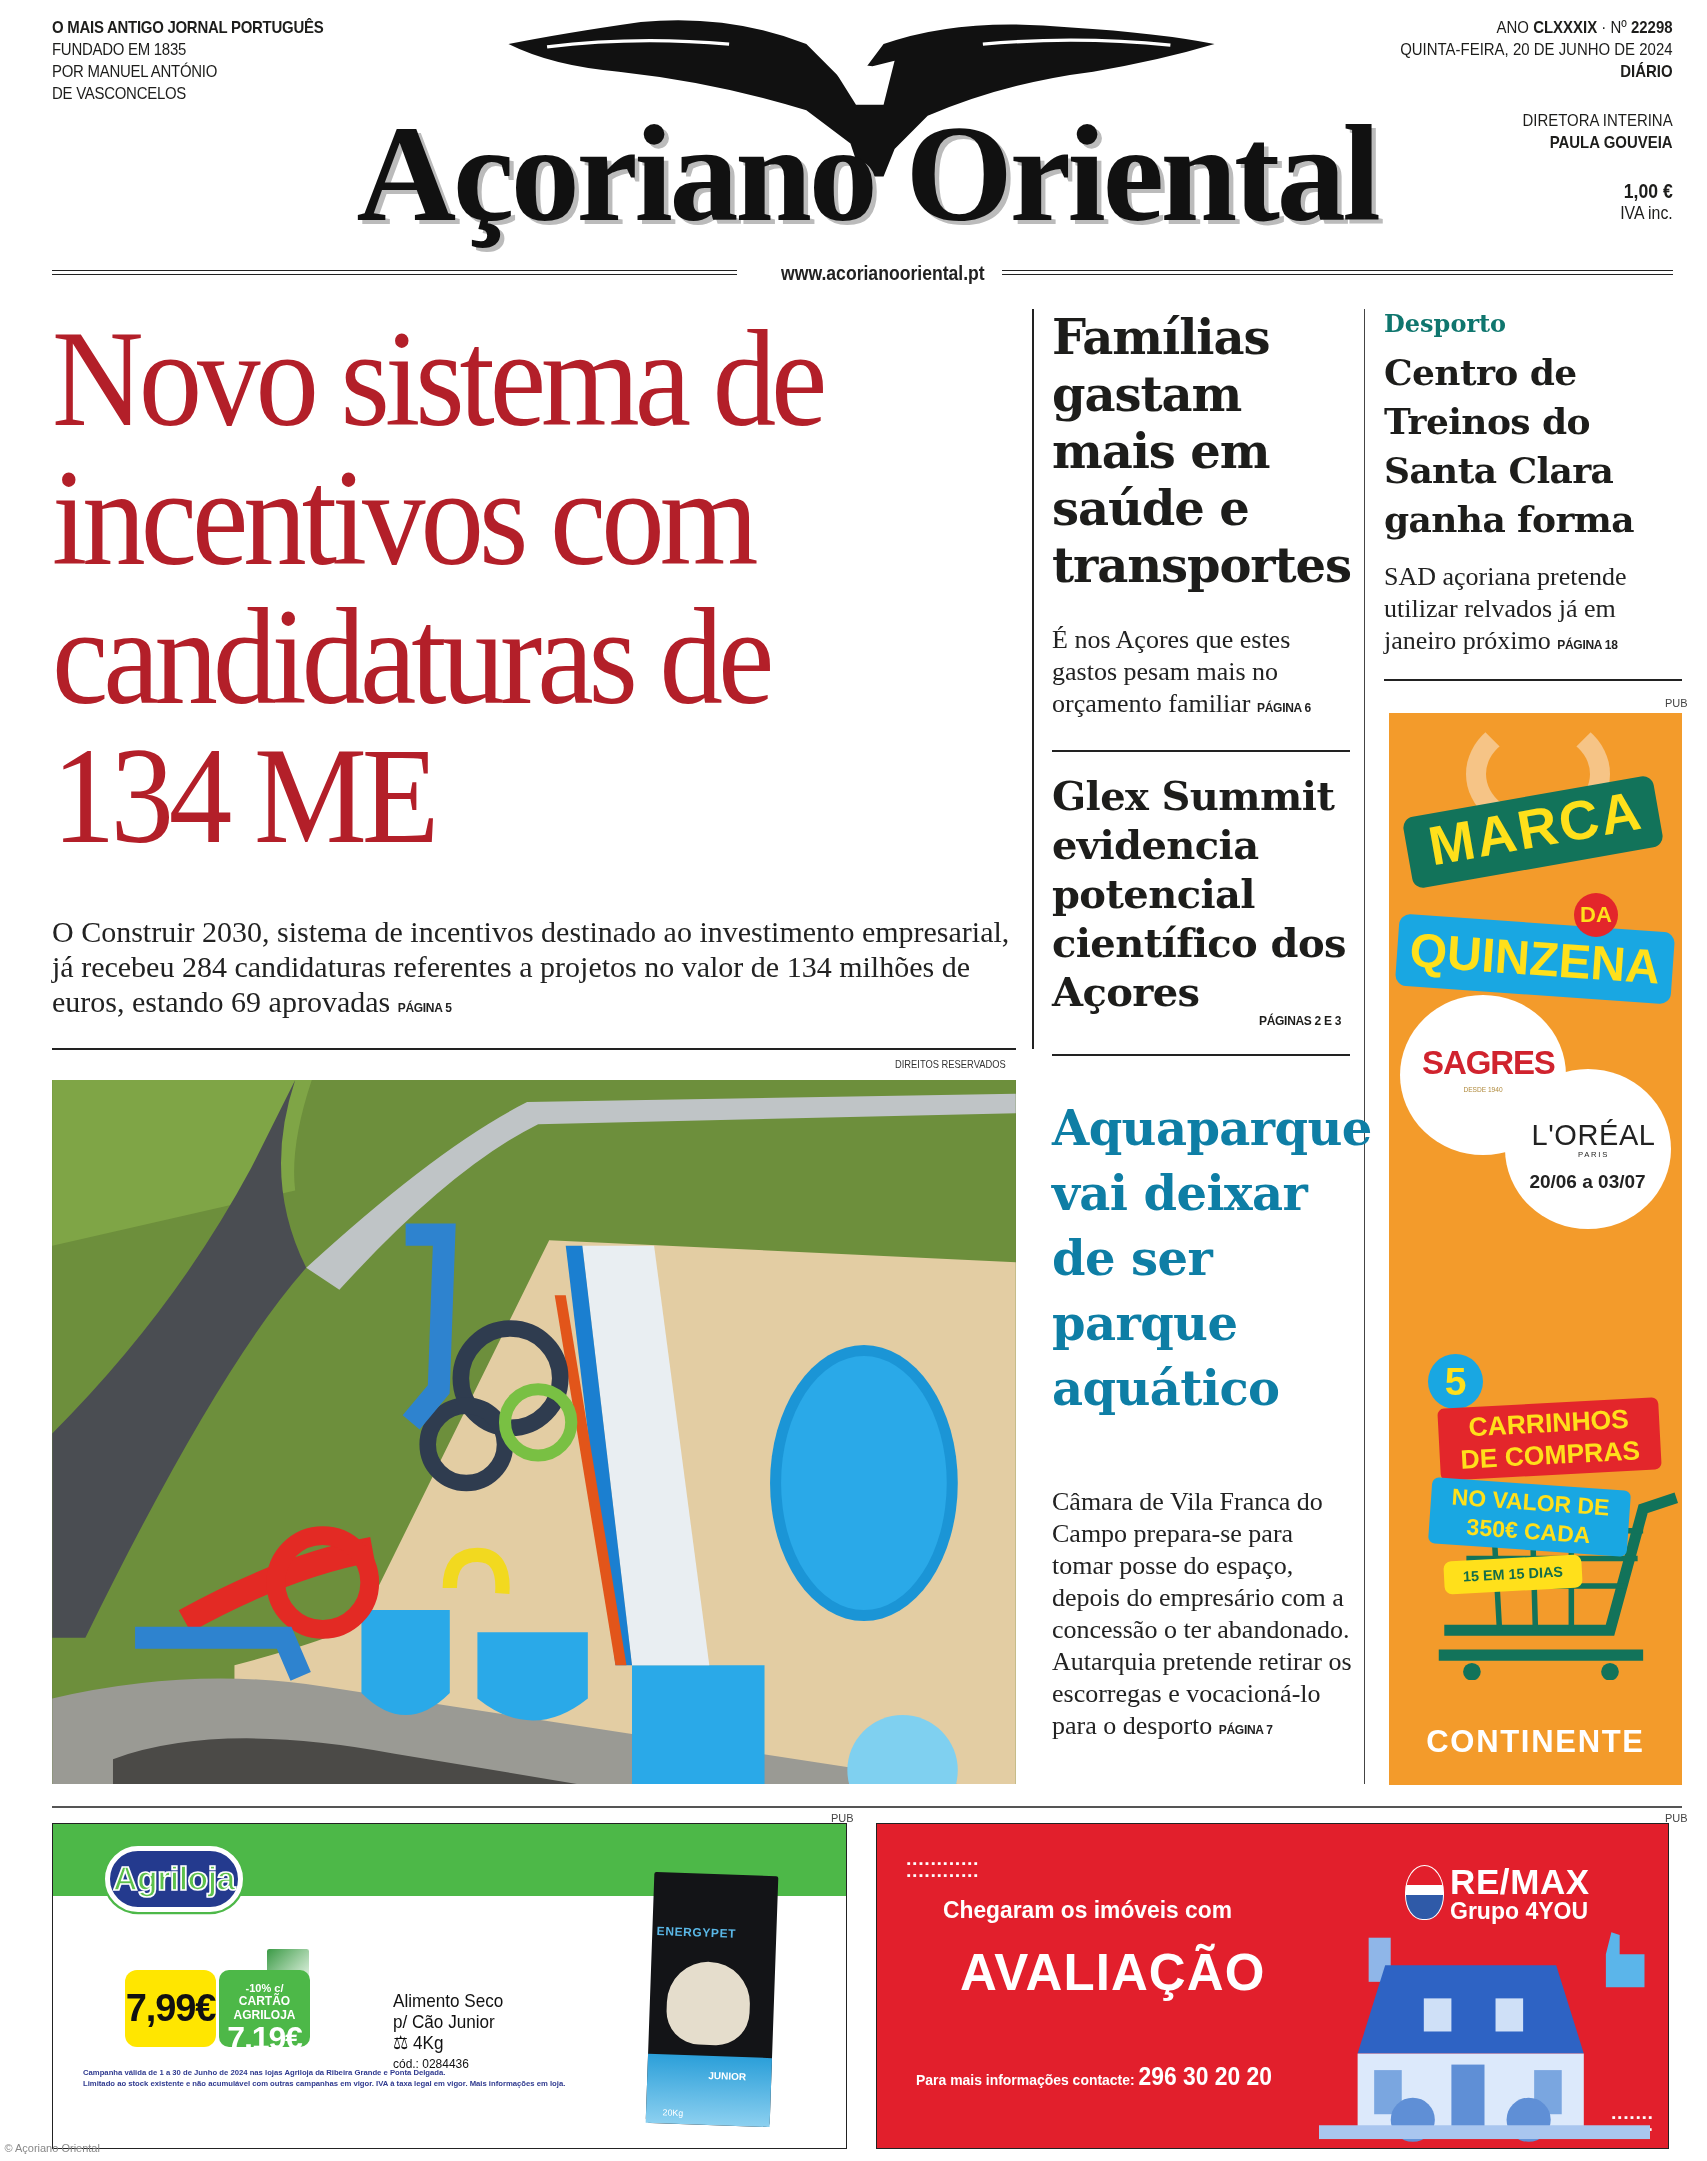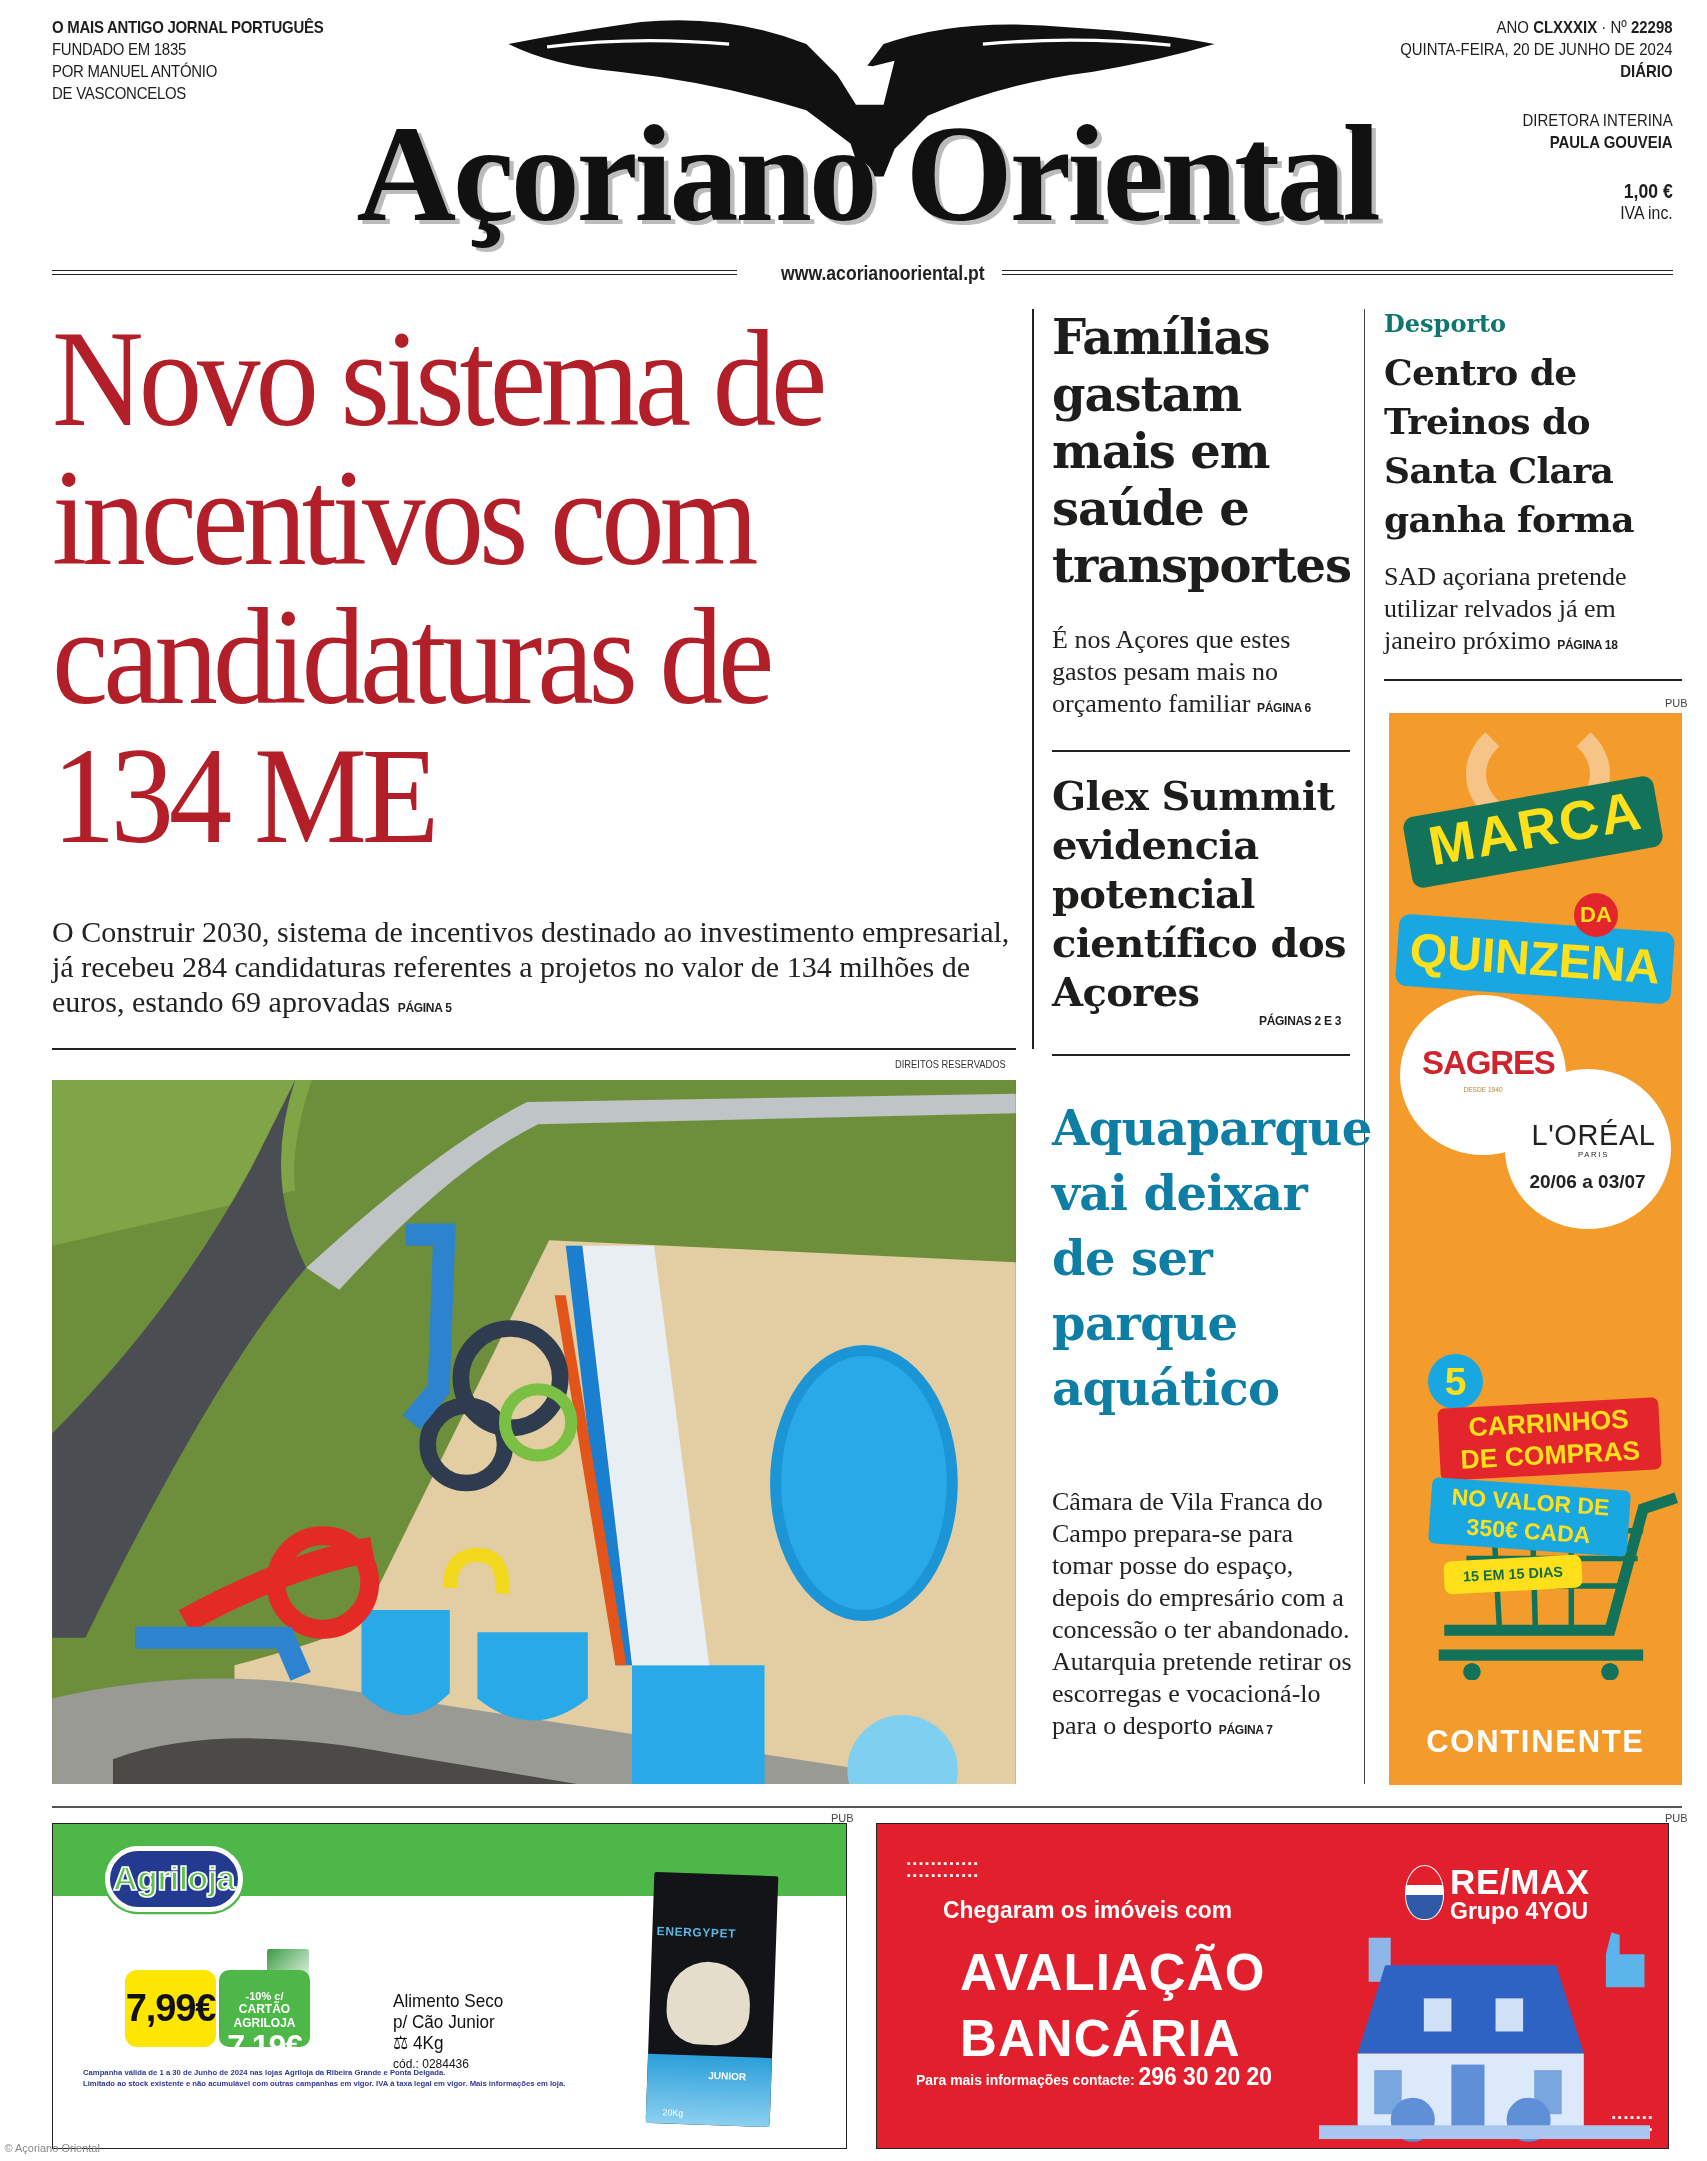--- a/index.html
+++ b/index.html
@@ -76,21 +76,21 @@
   .cart { position: absolute; left: 33px; top: 735px; width: 260px; height: 232px; }
   .cont-logo { position: absolute; left: 0; top: 1011px; width: 293px; text-align: center; color: #fff; font-weight: 700; font-size: 31px; letter-spacing: 1.7px; }
 
   
   .agri { left: 52px; top: 1823px; width: 795px; height: 326px; border: 1.7px solid #222; background: #fff; overflow: hidden; }
   .agri-band { position: absolute; left: 0; top: 0; width: 100%; height: 72px; background: #4db848; }
   .agri-logo { position: absolute; left: 52px; top: 22px; width: 138px; height: 66px; border-radius: 33px; background: #243a8e; border: 5.5px solid #fff; box-shadow: 0 0 0 2.2px #4db848; }
   .agri-logo-txt { position: absolute; left: 0; top: 8.3px; width: 100%; text-align: center; font-weight: 700; font-size: 34px; color: #5dc14c; -webkit-text-stroke: 1.7px #fff; letter-spacing: -0.6px; }
   .price1 { position: absolute; left: 72px; top: 146px; width: 91px; height: 77px; background: #ffe600; border-radius: 12px; text-align: center; font-weight: 700; font-size: 38px; line-height: 77px; letter-spacing: -1.1px; color: #111; }
   .price2 { position: absolute; left: 166px; top: 146px; width: 91px; height: 77px; background: #4db848; border-radius: 10px; text-align: center; color: #fff; font-weight: 700; }
-  .price2 .t1 { display: block; font-size: 11px; padding-top: 20px; }
+  .price2 .t1 { display: block; font-size: 11px; padding-top: 12px; }
   .price2 .t2 { display: block; font-size: 12px; }
   .price2 .t3 { display: block; font-size: 32px; line-height: 33px; letter-spacing: -1.1px; }
   .card-img { position: absolute; left: 213px; top: 124px; width: 44px; height: 30px; background: linear-gradient(135deg, #3a9a45, #dff1df); border-radius: 3.3px; border: 1.1px solid #fff; }
   .prod { position: absolute; left: 340px; top: 166px; font-size: 19px; line-height: 21px; color: #111; transform: scaleX(0.9); transform-origin: left top; }
   .prod .code { font-size: 13.3px; }
   .agri-fine { position: absolute; left: 30px; top: 243px; width: 525px; font-size: 7.7px; color: #2f3a8f; line-height: 11px; font-weight: 700; }
   .bag { position: absolute; left: 597px; top: 50px; width: 124px; height: 251px; background: #131417; border-radius: 2.2px 2.2px 4.4px 4.4px; transform: rotate(2deg); }
   .bag-brand { position: absolute; left: 4.4px; top: 52px; width: 110px; color: #5ab7e6; font-size: 12px; font-weight: 700; letter-spacing: 0.6px; }
   .bag-dog { position: absolute; left: 16.6px; top: 88px; width: 83px; height: 83px; background: #e5ddcc; border-radius: 50% 50% 40% 40%; }
   .bag-bottom { position: absolute; left: 0; top: 182px; width: 100%; height: 69px; background: linear-gradient(#2b9fd9, #8cd0f0); }
@@ -292,21 +292,20 @@
     <div class="bag-kg">20Kg</div>
   </div>
 </div>
 
 <div class="abs remax">
   <div class="dots" style="left:30px; top:33px;">▪▪▪▪▪▪▪▪▪▪▪▪<br>▪▪▪▪▪▪▪▪▪▪▪▪</div>
   <div class="dots" style="left:735px; top:287px;">▪▪▪▪▪▪▪<br>▪▪▪▪▪▪▪</div>
   <div class="rm-line1">Chegaram os imóveis com</div>
   <div class="rm-big">
     <div>AVALIAÇÃO</div>
-    <div>BANCÁRIA</div>
   </div>
   <div class="rm-contact">
     <span>Para mais informações contacte:</span>
     <span class="ph">296 30 20 20</span>
   </div>
   <div class="rm-logo">
     <div class="balloon"></div>
     <div class="rm-name">RE/MAX</div>
     <div class="rm-sub">Grupo 4YOU</div>
   </div>

